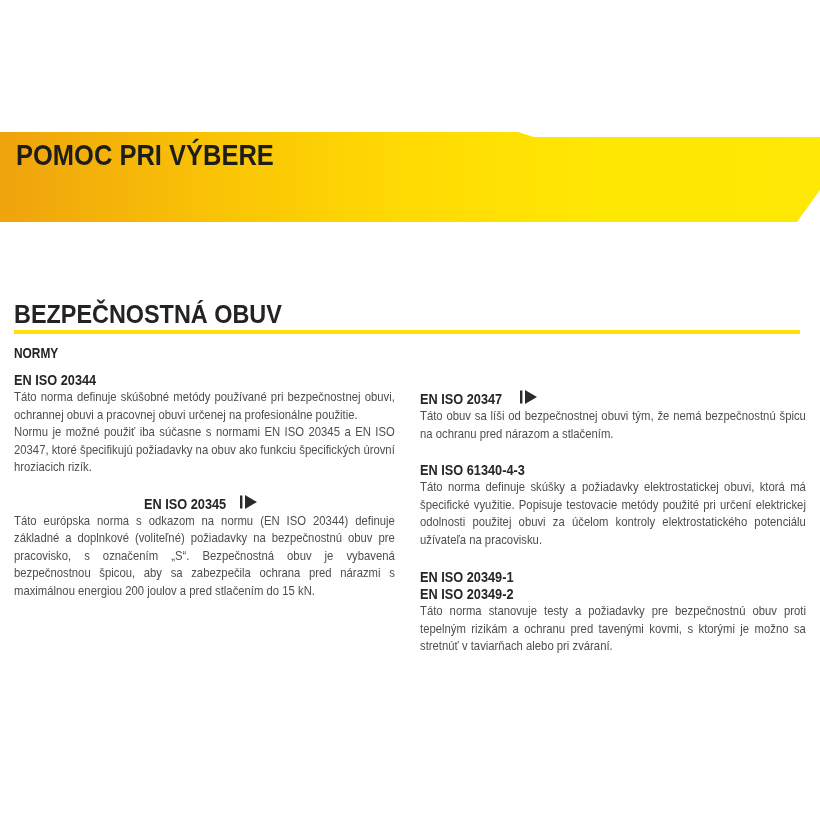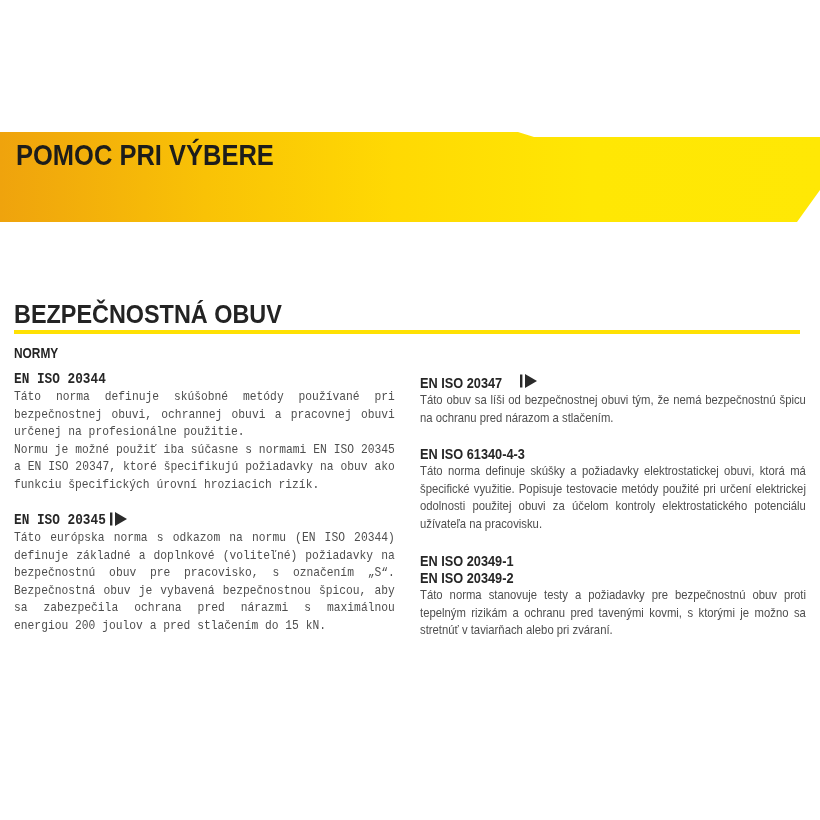--- a/index.html
+++ b/index.html
@@ -30,50 +30,50 @@
   }
   .rule{position:absolute;left:14px;top:330px;width:786px;height:4px;background:#ffe103;}
   .subtitle{
     margin:0;position:absolute;left:14px;top:346px;
     font-size:14px;font-weight:bold;color:#232323;line-height:15px;
     transform:scaleX(.85);transform-origin:0 0;white-space:nowrap;
   }
 
   
   .col{position:absolute;top:372px;}
-  .col-left{left:14px;width:381px;font-family:Liberation Mono, monospace;}
+  .col-left{left:14px;width:381px;}
   .col-right{left:420px;width:386px;}
 
   .code{
     display:block;font-size:15px;font-weight:bold;color:#262626;line-height:16px;
     transform:scaleX(.85);transform-origin:0 0;white-space:pre;margin:0;
   }
   .code.two-line{line-height:17px;}
 
   p.para{
     margin:0;font-size:13.3px;line-height:17.5px;color:#4e4e4e;
     text-align:justify;transform:scaleX(.85);transform-origin:0 0;
   }
   .col-left p.para{width:448px;}
   .col-right p.para{width:454px;}
 
-  .norm-row{display:flex;align-items:flex-start;}
+  .norm-row{display:flex;align-items:flex-start;margin-top:16px;}
   .norm-row .code-slot{flex:none;}
   .col-left .code-slot{width:96px;}
   .col-right .code-slot{width:100px;}
   .norm-row .code{margin-top:3px;}
   .icon{flex:none;width:17px;height:14px;margin-top:2px;margin-right:9px;}
   .icon svg{display:block;}
   .title-wrap{flex:1;min-width:0;}
   .norm-title{
     font-size:15.5px;font-weight:bold;color:#262626;line-height:20px;
     transform:scaleX(.8);transform-origin:0 0;white-space:pre;
   }
 
-  .mt8{margin-top:8px;} .mt7{margin-top:7px;} .mt17{margin-top:17px;}
+  .mt8{margin-top:8px;} .mt7{margin-top:7px;} .mt17{margin-top:17px;justify-content:center;}
   .mt5{margin-top:5px;} .mt4{margin-top:4px;} .mt20{margin-top:20px;}
   .mt6{margin-top:6px;} .mt3{margin-top:3px;}
 </style>
 </head>
 <body>
 
 <div class="page">
 
   <div class="banner">
     <h1>POMOC PRI VÝBERE</h1>

